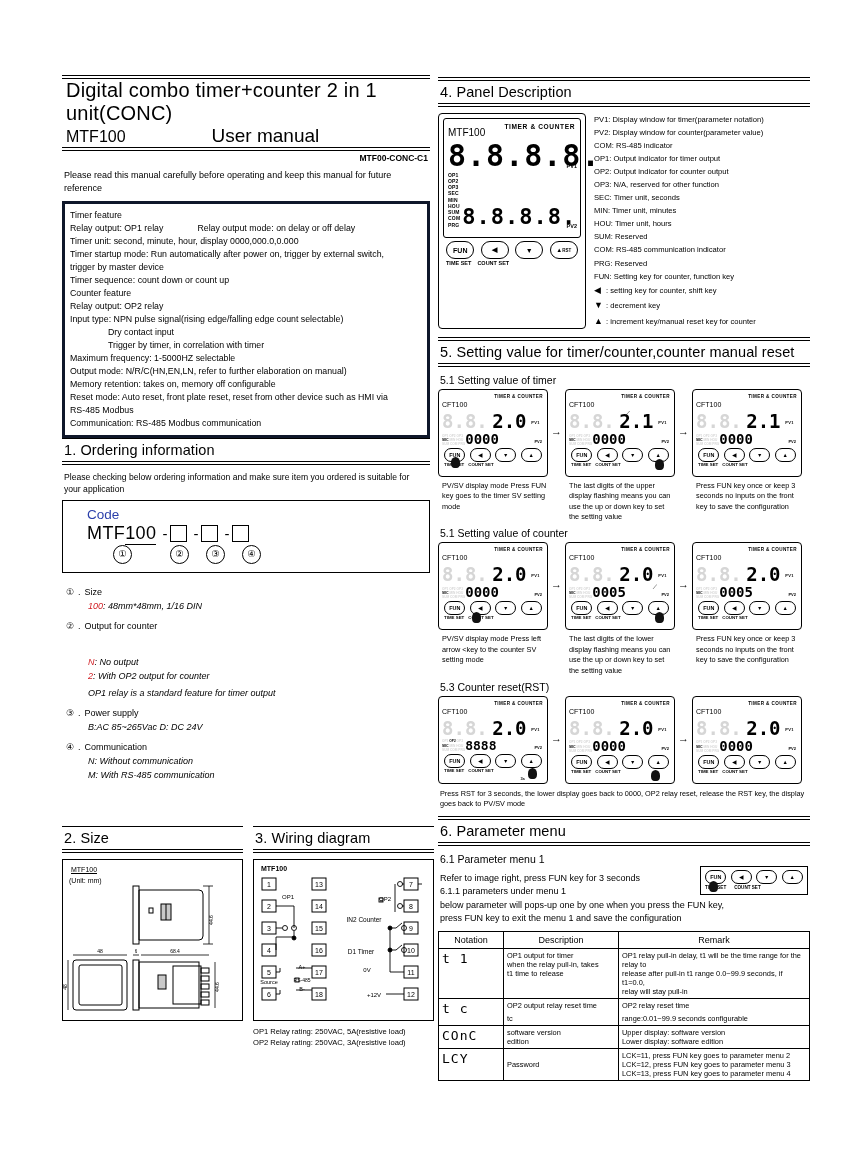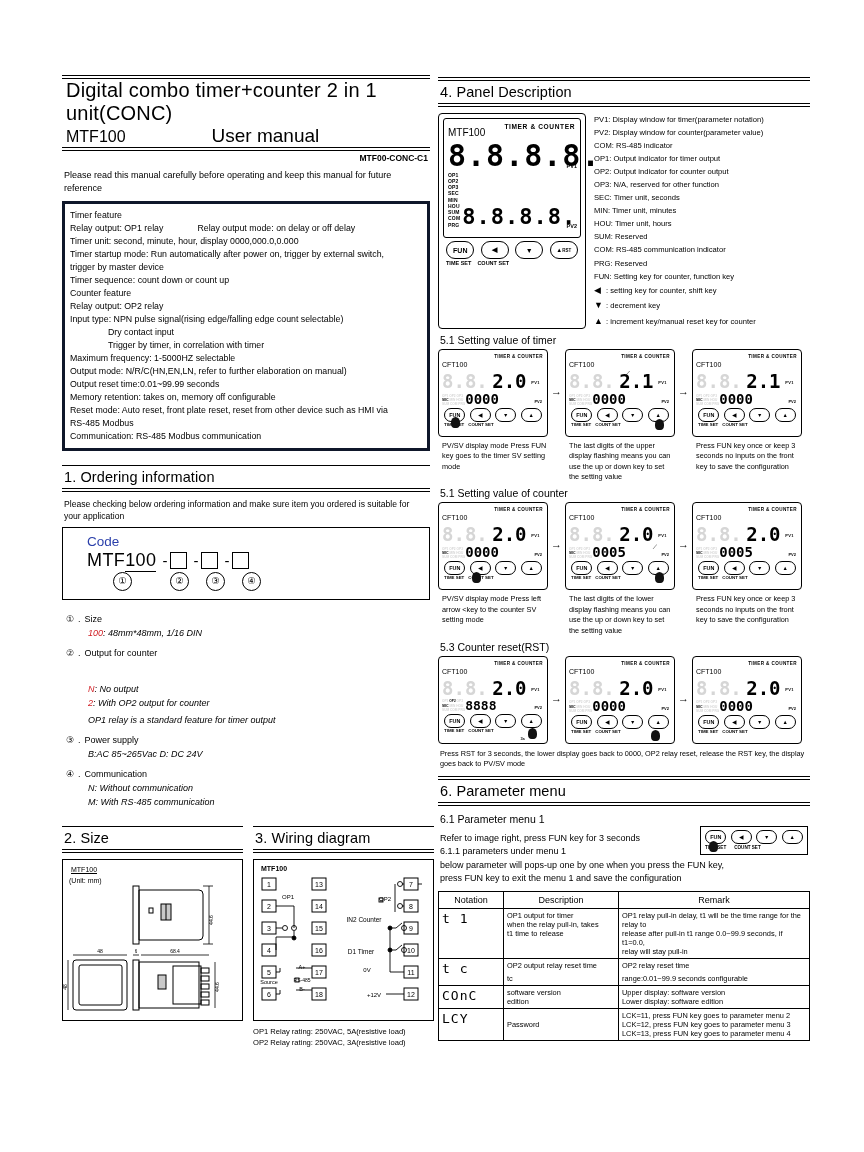--- a/index.html
+++ b/index.html
@@ -128,28 +128,27 @@
       <div>Timer startup mode: Run automatically after power on, trigger by external switch,</div>
       <div>trigger by master device</div>
       <div>Timer sequence: count down or count up</div>
       <div>Counter feature</div>
       <div>Relay output: OP2 relay</div>
       <div>Input type:  NPN pulse signal(rising edge/falling edge count selectable)</div>
       <div class="ind1">Dry contact input</div>
       <div class="ind1">Trigger by timer, in correlation with timer</div>
       <div>Maximum frequency: 1-5000HZ selectable</div>
       <div>Output mode: N/R/C(HN,EN,LN, refer to further elaboration on manual)</div>
-      <div>Output reset time:0.01~99.99 seconds</div>
       <div>Memory retention: takes on, memory off configurable</div>
       <div>Reset mode: Auto reset, front plate reset, reset from other device such as HMI via</div>
       <div>RS-485 Modbus</div>
       <div>Communication: RS-485 Modbus communication</div>
     </div>
 
-    <div class="sec" style="margin-top:14px">
+    <div class="sec" style="">
       <div class="sec-rule-top"></div>
       <div class="sec-title">1. Ordering information</div>
       <div class="sec-rule-bot"></div>
     </div>
     <div class="ord-note">Please checking below ordering information and make sure item you ordered is suitable for your application</div>
 
     <div class="code-box">
       <div class="code-label">Code</div>
       <div class="code-line">
         <span class="code-model"><span>MTF</span><u>100</u></span>
@@ -415,20 +414,25 @@
         <div>SUM: Reserved</div>
         <div>COM: RS-485 communication indicator</div>
         <div>PRG: Reserved</div>
         <div>FUN: Setting key for counter, function key</div>
         <div><span class="sym">◀</span><span>: setting key for counter, shift key</span></div>
         <div><span class="sym">▼</span><span>: decrement key</span></div>
         <div><span class="sym">▲</span><span>: increment key/manual reset key for counter</span></div>
       </div>
     </div>
 
+    <div class="sec" style="margin-top:8px">
+      <div class="dbl-top"></div>
+      <div class="sec-title">5. Setting value for timer/counter,counter manual reset</div>
+      <div class="sec-rule-bot"></div>
+    </div>
 
     <div class="sub-head">5.1 Setting value of timer</div>
     <div class="steps">
       <div class="step">
         <div class="mini">
           <span class="mini-brand">CFT100</span>
           <span class="mini-tc">TIMER &amp; COUNTER</span>
           <div style="position:relative;margin-top:1px;">
             <span class="mini-lcd ghost" style="font-size:19px">8.8.</span>
             <span class="mini-lcd" style="font-size:19px">2.0</span>

